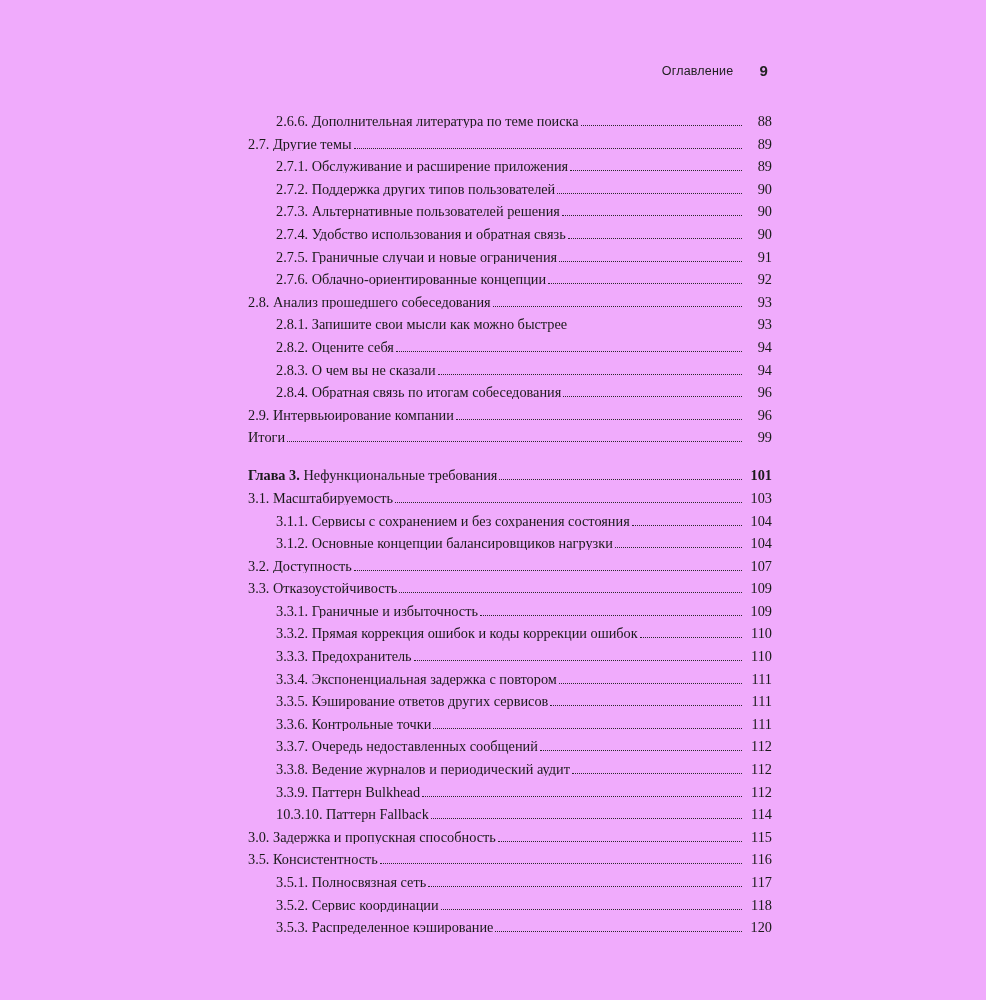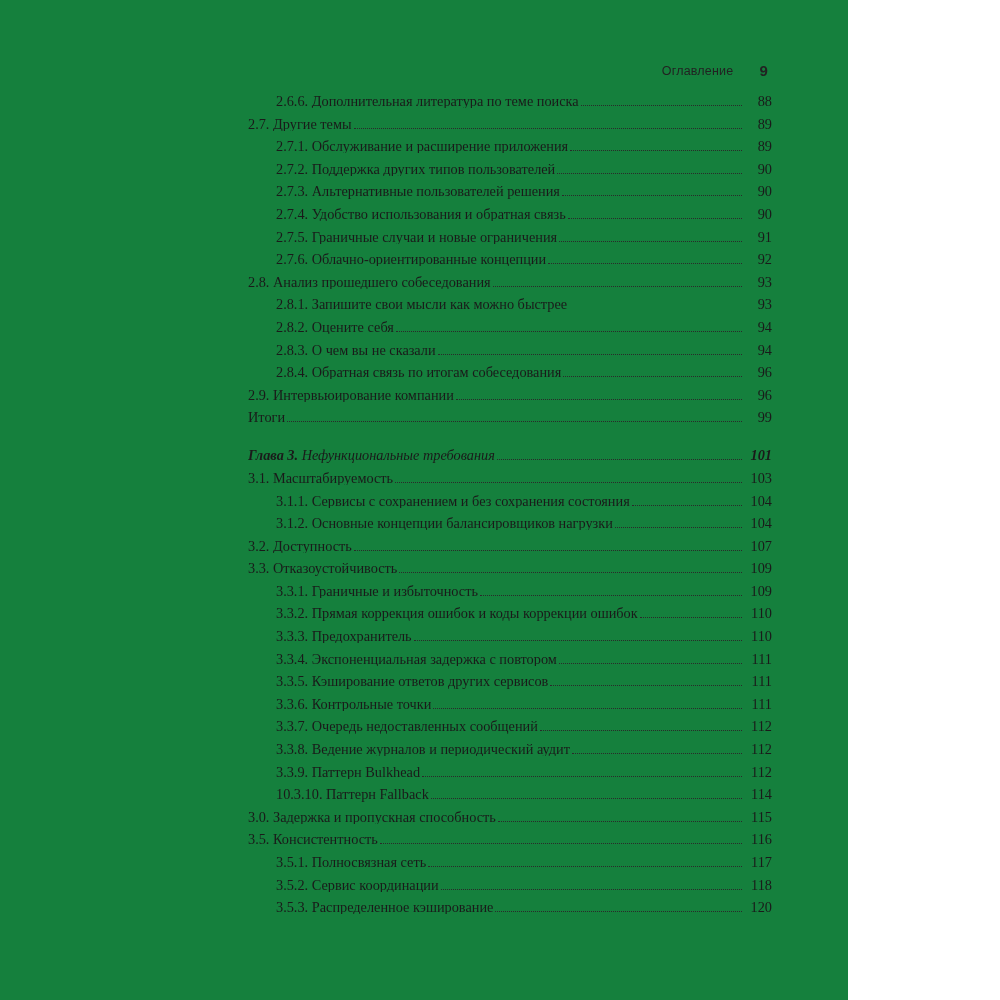--- a/index.html
+++ b/index.html
@@ -11,23 +11,24 @@
     width: 1000px;
     height: 1000px;
     font-family: "Liberation Serif", serif;
     color: #1a1a1a;
     position: relative;
     overflow: hidden;
   }
   .page {
     position: absolute;
     left: 0; top: 0;
-    width: 848px;
+    width: 945px;
     height: 1000px;
-    background: #15803d;
+    background: #f0abfc;
+    padding-left: 41px;
   }
   .header {
     position: absolute;
     left: 0;
     top: 62px;
     width: 1000px;
     text-align: right;
     padding-right: 232px;
     box-sizing: border-box;
     font-family: "Liberation Sans", sans-serif;
@@ -41,21 +42,21 @@
   .header .hdr-page {
     display: inline-block;
     font-weight: bold;
     font-size: 15px;
     margin-left: 26px;
     vertical-align: -1px;
   }
   .toc {
     position: absolute;
     left: 228px;
-    top: 94px;
+    top: 114px;
     width: 544px;
   }
   .toc-row {
     display: flex;
     align-items: baseline;
     font-size: 14.3px;
     line-height: 1.0;
     margin-bottom: 6.6px;
     white-space: nowrap;
   }
@@ -76,21 +77,21 @@
   }
   .toc-row .pg {
     flex: 0 0 auto;
     text-align: right;
     min-width: 28px;
     font-variant-numeric: tabular-nums;
   }
   .lvl-1 { padding-left: 20px; }
   .lvl-2 { padding-left: 48px; }
   .lvl-0 { padding-left: 20px; }
-  .bold { font-weight: bold; font-style: italic; }
+  .bold { font-weight: bold; }
   .gap-before { margin-top: 22px; }
   .chapter-label { font-weight: bold; }
 </style>
 </head>
 <body>
 
 <div class="page">
 
   <div class="header">
     <span class="hdr-title">Оглавление</span><span class="hdr-page">9</span>

